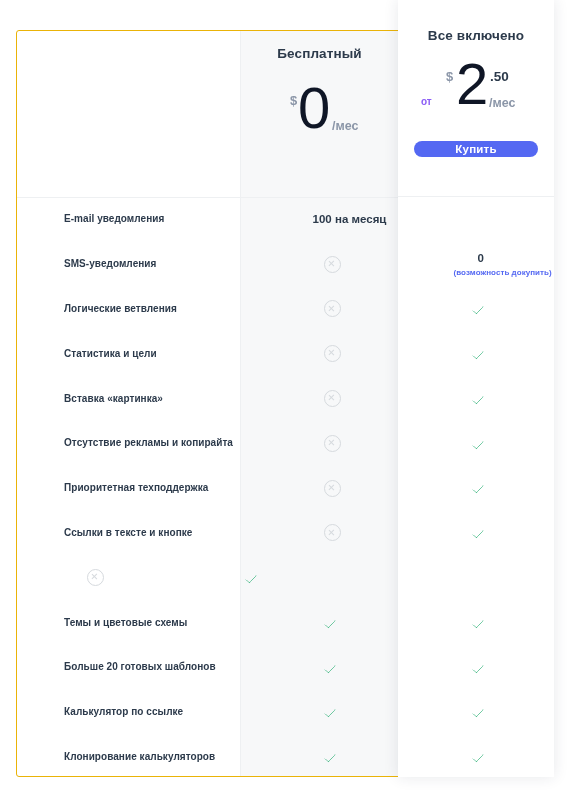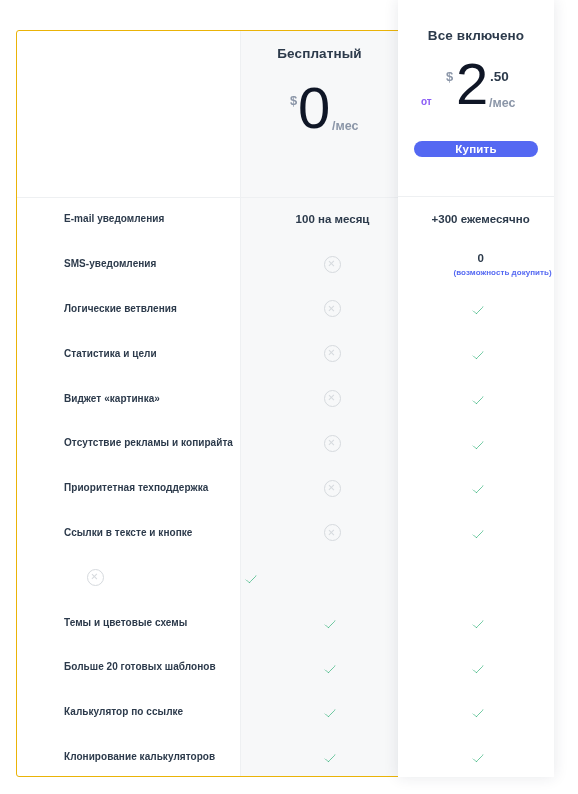--- a/index.html
+++ b/index.html
@@ -339,39 +339,38 @@
         </div>
       </div>
 
       <button class="buy-button">Купить</button>
     </div>
 
     <div class="rows" id="rows">
         <div class="row">
           <div class="row-label">E-mail уведомления</div>
           <div class="row-cell"><span>100 на месяц</span></div>
-          <div class="row-cell featured"><span>+300 ежемесячно</span></div>
         </div>
         <div class="row">
           <div class="row-label">SMS-уведомления</div>
           <div class="row-cell"><span class="icon-cross"></span></div>
           <div class="row-cell featured"><span>0</span><span class="cell-sub">(возможность докупить)</span></div>
         </div>
         <div class="row">
           <div class="row-label">Логические ветвления</div>
           <div class="row-cell"><span class="icon-cross"></span></div>
           <div class="row-cell featured"><span class="icon-check"></span></div>
         </div>
         <div class="row">
           <div class="row-label">Статистика и цели</div>
           <div class="row-cell"><span class="icon-cross"></span></div>
           <div class="row-cell featured"><span class="icon-check"></span></div>
         </div>
         <div class="row">
-          <div class="row-label">Виджет «картинка»</div>
+          <div class="row-label">Вставка «картинка»</div>
           <div class="row-cell"><span class="icon-cross"></span></div>
           <div class="row-cell featured"><span class="icon-check"></span></div>
         </div>
         <div class="row">
           <div class="row-label">Отсутствие рекламы и копирайта</div>
           <div class="row-cell"><span class="icon-cross"></span></div>
           <div class="row-cell featured"><span class="icon-check"></span></div>
         </div>
         <div class="row">
           <div class="row-label">Приоритетная техподдержка</div>

